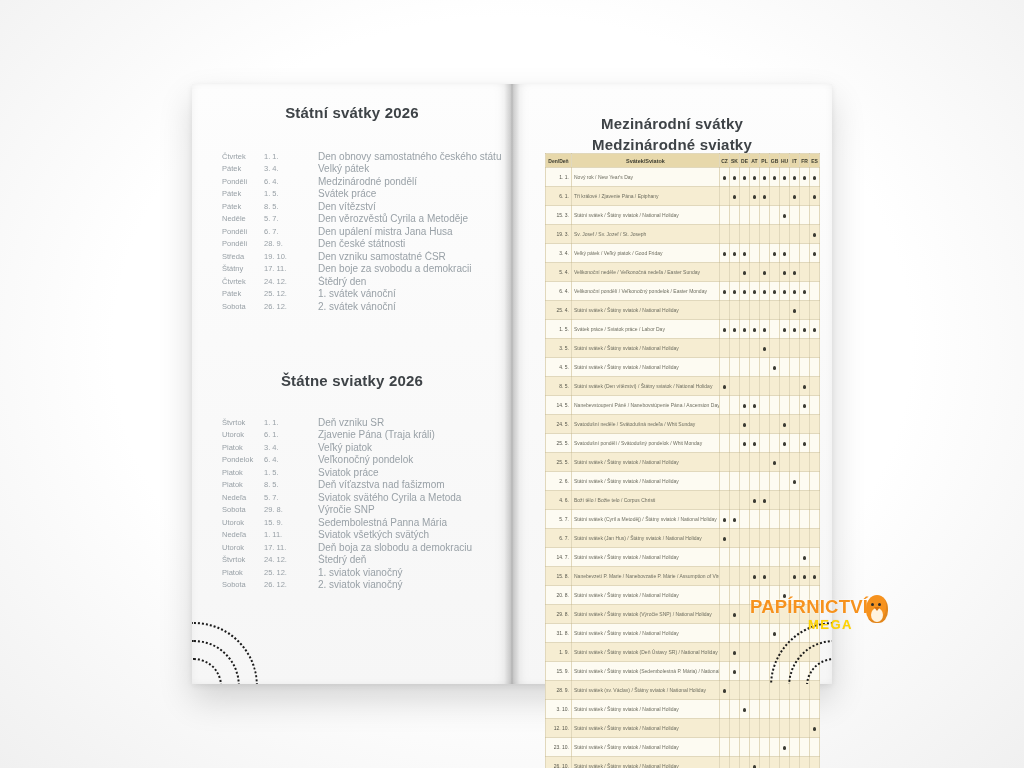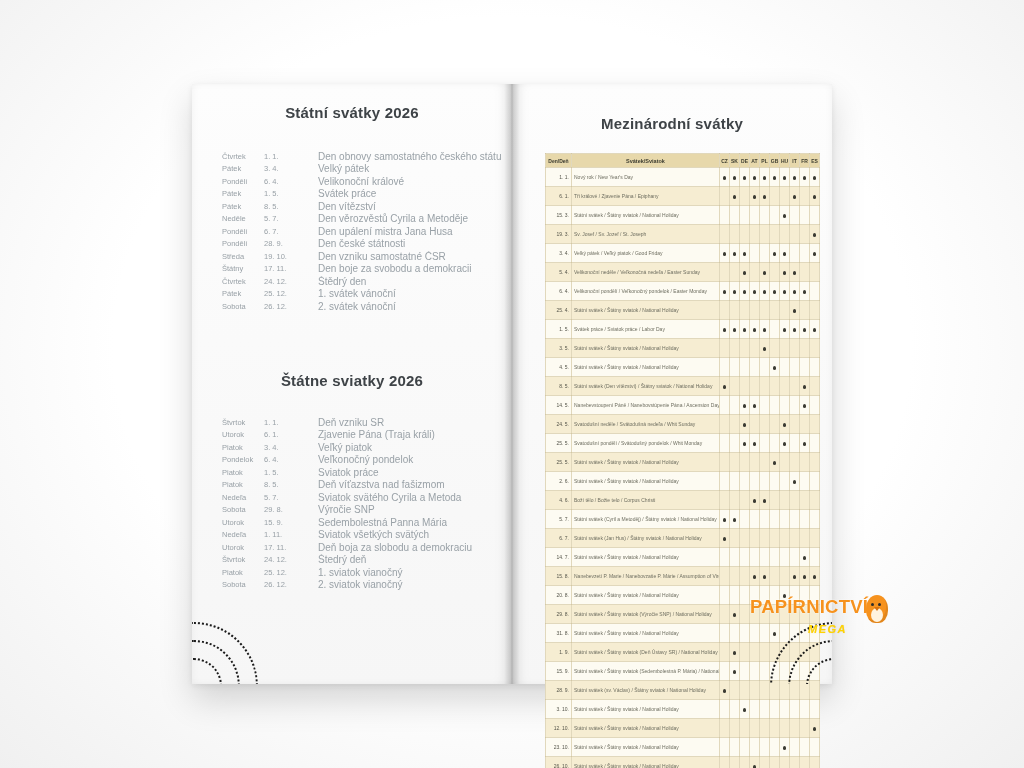--- a/index.html
+++ b/index.html
@@ -59,21 +59,21 @@
   .arc-left .a1{left:-26px;top:44px;width:52px;height:52px;}
   .arc-left .a2{left:-44px;top:26px;width:88px;height:88px;}
   .arc-left .a3{left:-62px;top:8px;width:124px;height:124px;}
   .arc-right .a1{left:46px;top:44px;width:52px;height:52px;}
   .arc-right .a2{left:28px;top:26px;width:88px;height:88px;}
   .arc-right .a3{left:10px;top:8px;width:124px;height:124px;}
 
   .logo{position:absolute;left:750px;top:596px;width:160px;height:44px;}
   .brand{font-size:18.5px;font-weight:bold;color:#f6921e;letter-spacing:0.2px;white-space:nowrap;
     text-shadow:0 0 2px rgba(255,255,255,0.9);}
-  .subbrand{position:absolute;left:58px;top:27px;font-size:11px;font-weight:bold;font-style:italic;
+  .subbrand{position:absolute;left:58px;top:21px;font-size:13px;font-weight:bold;
     color:#ffd400;letter-spacing:1.5px;text-shadow:0 0 1px rgba(180,120,0,0.35);}
   .mascot{position:absolute;left:116px;top:-3px;width:24px;height:32px;}
   .mascot-body{position:absolute;left:0;top:2px;width:22px;height:28px;background:#f6921e;
     border-radius:55% 55% 48% 48%;box-shadow:inset -2px -3px 0 rgba(0,0,0,0.08);}
   .mascot-belly{position:absolute;left:5px;top:13px;width:12px;height:14px;background:#fff3df;border-radius:50%;}
   .mascot-eye{position:absolute;top:8px;width:3px;height:3px;background:#2b2b2b;border-radius:50%;}
   .mascot-eye.l{left:5px;} .mascot-eye.r{left:12px;}
   .mascot-beak{position:absolute;left:8px;top:12px;width:0;height:0;
     border-left:3px solid transparent;border-right:3px solid transparent;border-top:4px solid #d8720f;}
 </style>
@@ -92,21 +92,21 @@
             <span class="hname">Den obnovy samostatného českého státu</span>
           </div>
           <div class="hrow">
             <span class="hday">Pátek</span>
             <span class="hdate">3. 4.</span>
             <span class="hname">Velký pátek</span>
           </div>
           <div class="hrow">
             <span class="hday">Pondělí</span>
             <span class="hdate">6. 4.</span>
-            <span class="hname">Velikonoční králové</span>
+            <span class="hname">Medzinárodné pondělí</span>
           </div>
           <div class="hrow">
             <span class="hday">Pátek</span>
             <span class="hdate">1. 5.</span>
             <span class="hname">Svátek práce</span>
           </div>
           <div class="hrow">
             <span class="hday">Pátek</span>
             <span class="hdate">8. 5.</span>
             <span class="hname">Den vítězství</span>
@@ -230,20 +230,21 @@
       <div class="arc-clip arc-left">
         <div class="arc a1"></div>
         <div class="arc a2"></div>
         <div class="arc a3"></div>
       </div>
     </div>
 
     <div class="page page-right">
       <div class="pg-title title-intl">
         <div>Mezinárodní svátky</div>
+        <div>Medzinárodné sviatky</div>
       </div>
 
       <div class="tblwrap">
         <table>
           <thead>
               <tr class="hd">
                 <th class="c-day">Den/Deň</th>
                 <th class="c-name">Svátek/Sviatok</th>
                 <th class="c-mark">CZ</th>
                 <th class="c-mark">SK</th>

